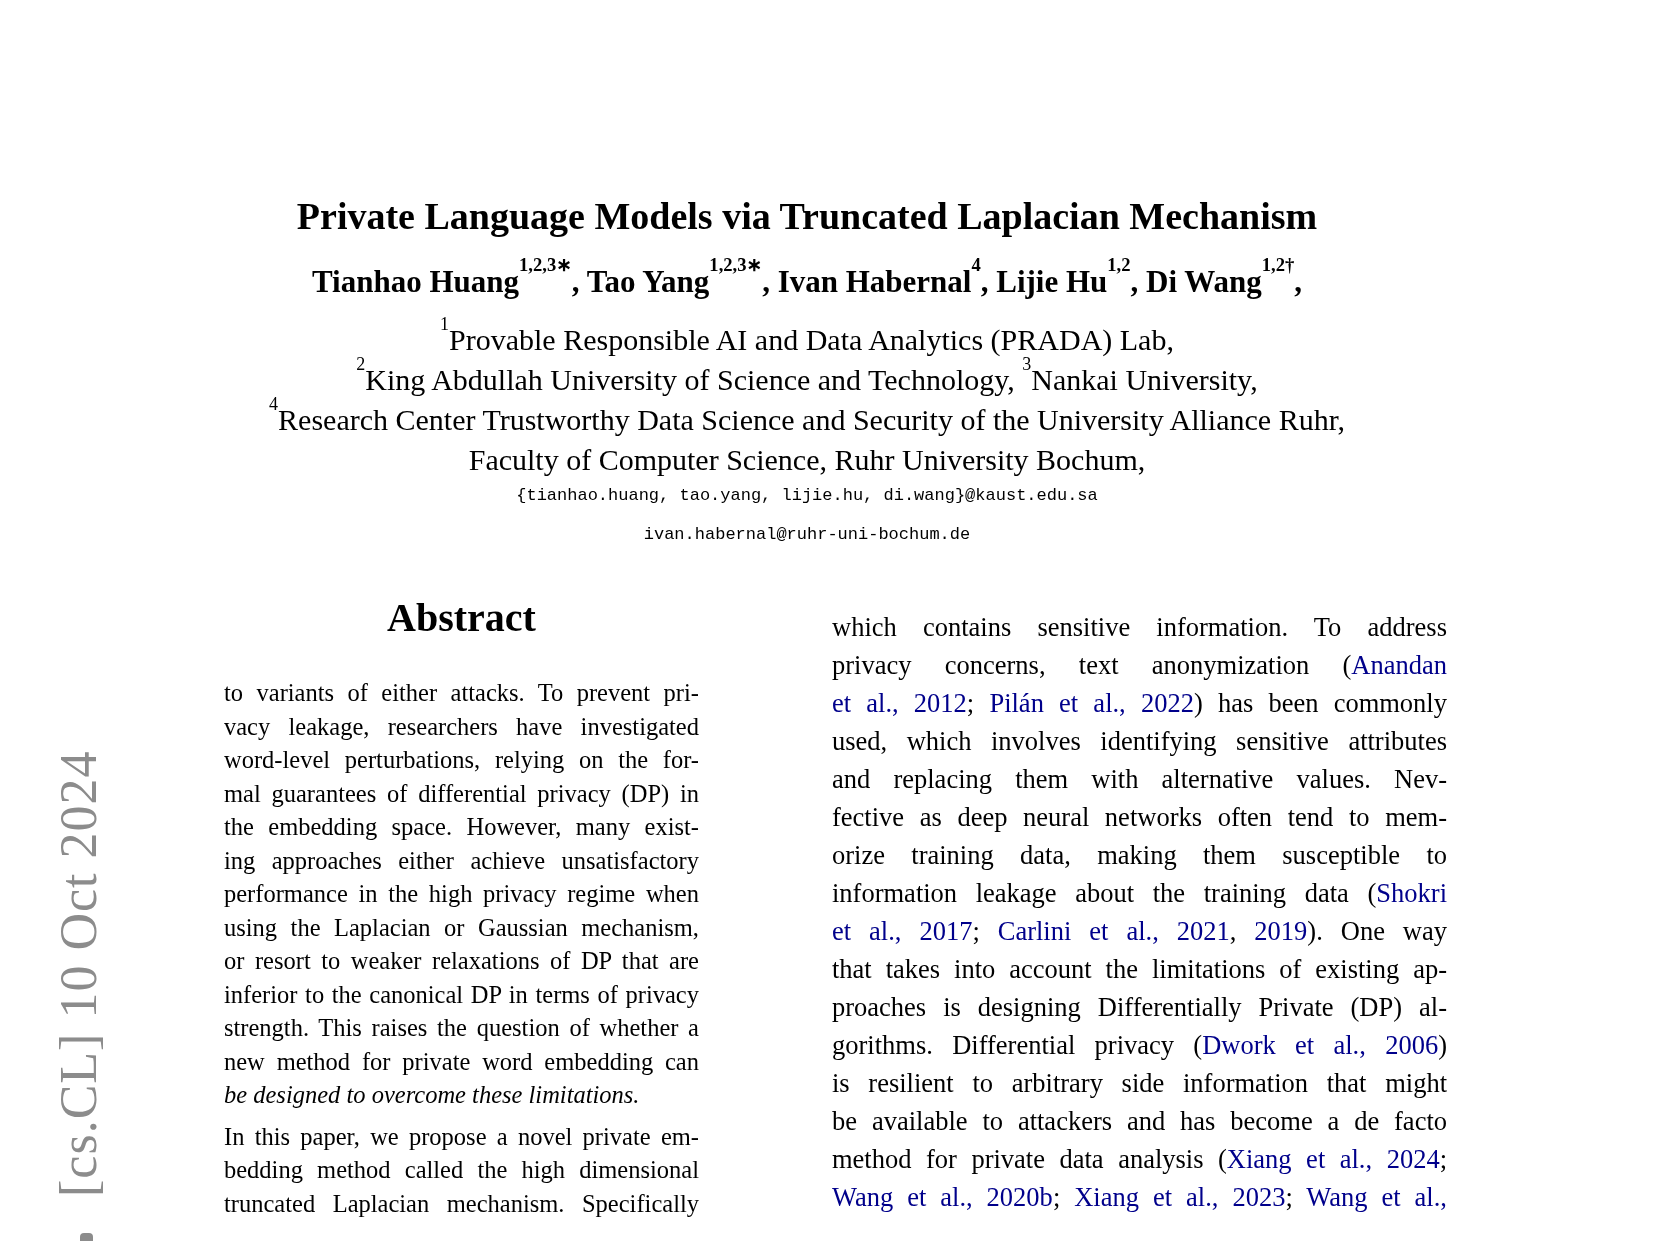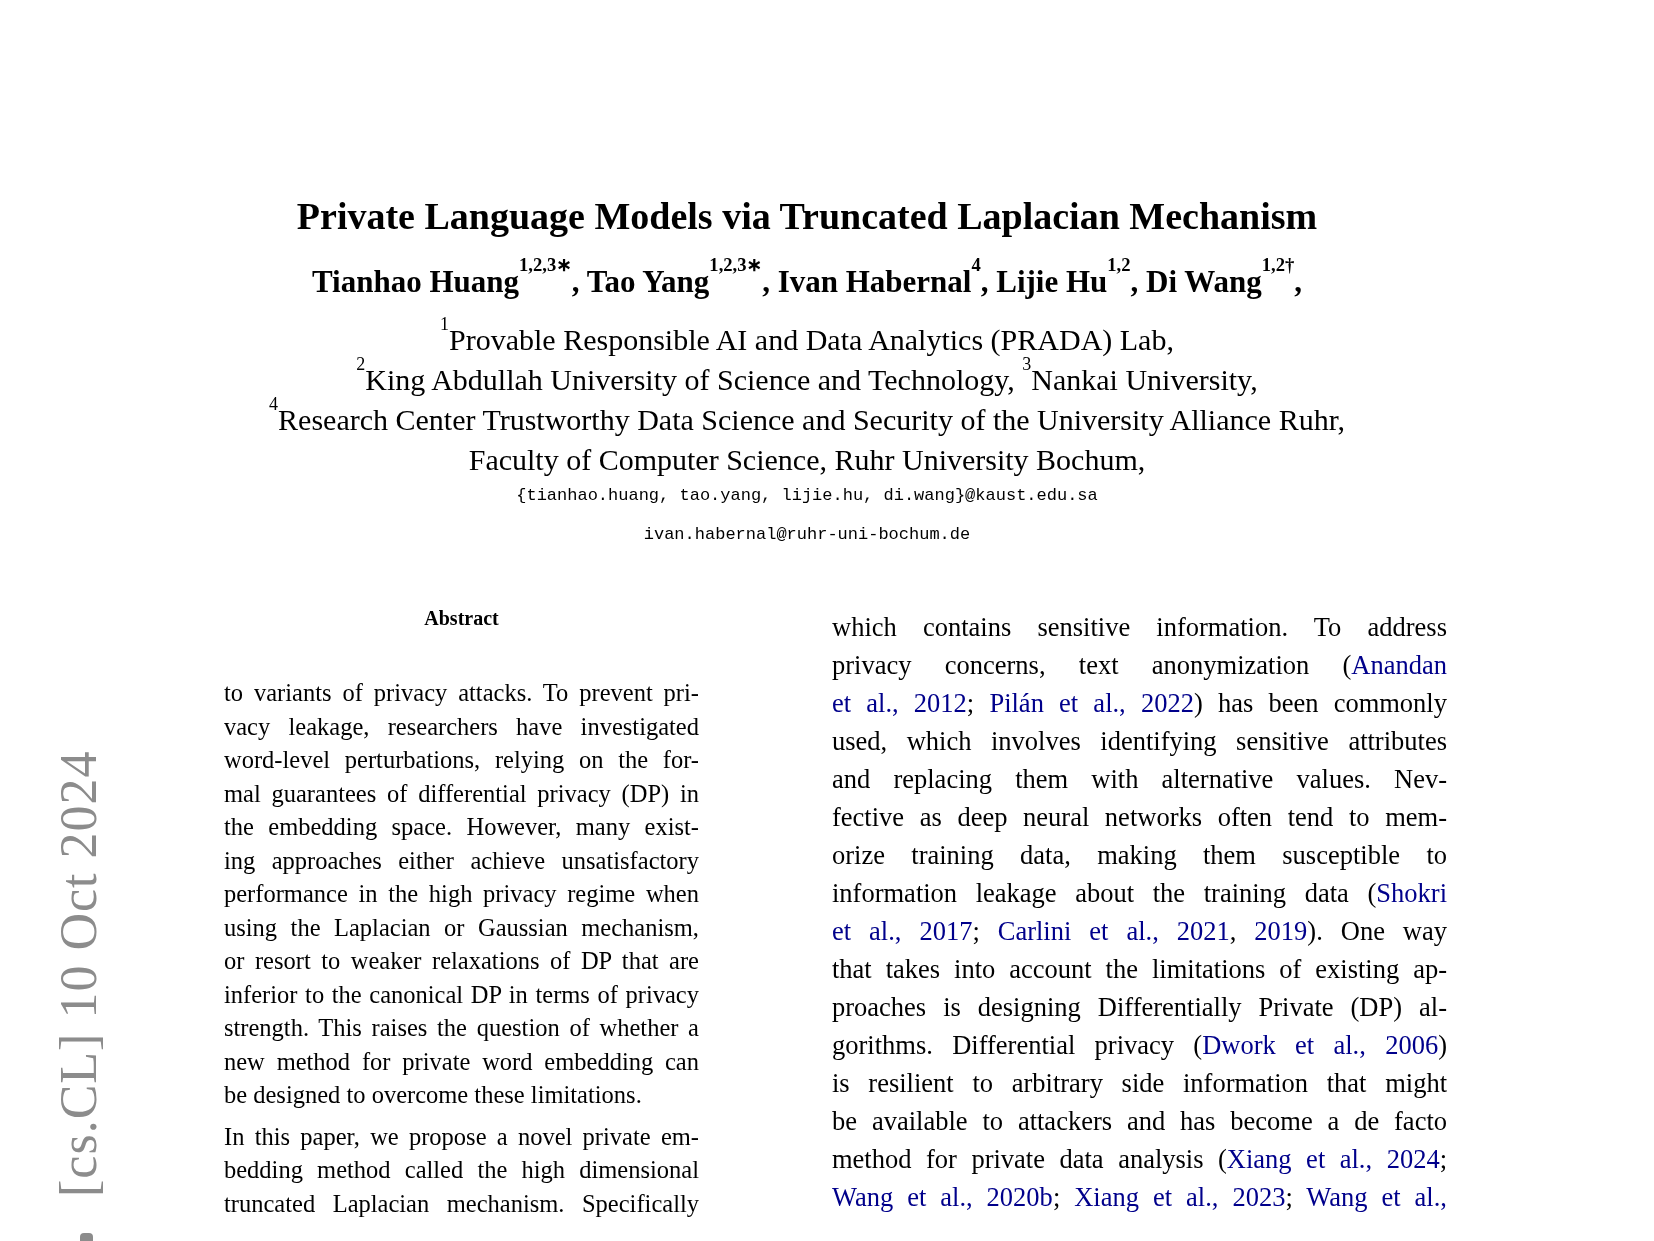--- a/index.html
+++ b/index.html
@@ -26,32 +26,32 @@
   .affils{
     position:absolute;top:320px;left:0;width:100%;text-align:center;
     font-size:30px;line-height:40px;
   }
   .emails{
     position:absolute;top:476px;left:0;width:100%;text-align:center;
     font-family:"Liberation Mono",monospace;font-size:17px;line-height:39px;
   }
   .abs-head{
     position:absolute;top:598px;left:57px;width:475px;text-align:center;
-    font-weight:700;font-size:20px;line-height:40px;
+    font-weight:700;font-size:40px;line-height:40px;
   }
   .abs-body{
     position:absolute;top:676px;left:57px;width:475px;
     font-size:24.5px;line-height:33.5px;
   }
   .intro{
     position:absolute;top:608px;left:665px;width:615px;
     font-size:26.5px;line-height:38px;
   }
   .jline{text-align:justify;text-align-last:justify;overflow:hidden;white-space:normal;}
-  .jline.end{text-align-last:left;}
+  .jline.end{text-align-last:left;font-style:italic;}
   .para + .para{margin-top:8px;}
   .cite{color:var(--link-color);}
   .sup{font-size:0.6em;position:relative;top:-0.5em;line-height:0;margin-top:30px;}
   .watermark{
     position:absolute;left:53px;top:1197px;
     transform:rotate(-90deg);transform-origin:0 0;
     font-size:52px;line-height:1;letter-spacing:1px;white-space:nowrap;
     color:var(--wm-color);font-family:"Liberation Serif",serif;
   }
   .wm-sliver{
@@ -82,21 +82,21 @@
 
     <div class="emails">
         <div>{tianhao.huang, tao.yang, lijie.hu, di.wang}@kaust.edu.sa</div>
         <div>ivan.habernal@ruhr-uni-bochum.de</div>
       </div>
 
     <div class="abs-head">Abstract</div>
 
     <div class="abs-body">
         <div class="para">
-          <div class="jline">to variants of privacy attacks. To prevent pri-</div>
+          <div class="jline">to variants of either attacks. To prevent pri-</div>
           <div class="jline">vacy leakage, researchers have investigated</div>
           <div class="jline">word-level perturbations, relying on the for-</div>
           <div class="jline">mal guarantees of differential privacy (DP) in</div>
           <div class="jline">the embedding space. However, many exist-</div>
           <div class="jline">ing approaches either achieve unsatisfactory</div>
           <div class="jline">performance in the high privacy regime when</div>
           <div class="jline">using the Laplacian or Gaussian mechanism,</div>
           <div class="jline">or resort to weaker relaxations of DP that are</div>
           <div class="jline">inferior to the canonical DP in terms of privacy</div>
           <div class="jline">strength. This raises the question of whether a</div>

